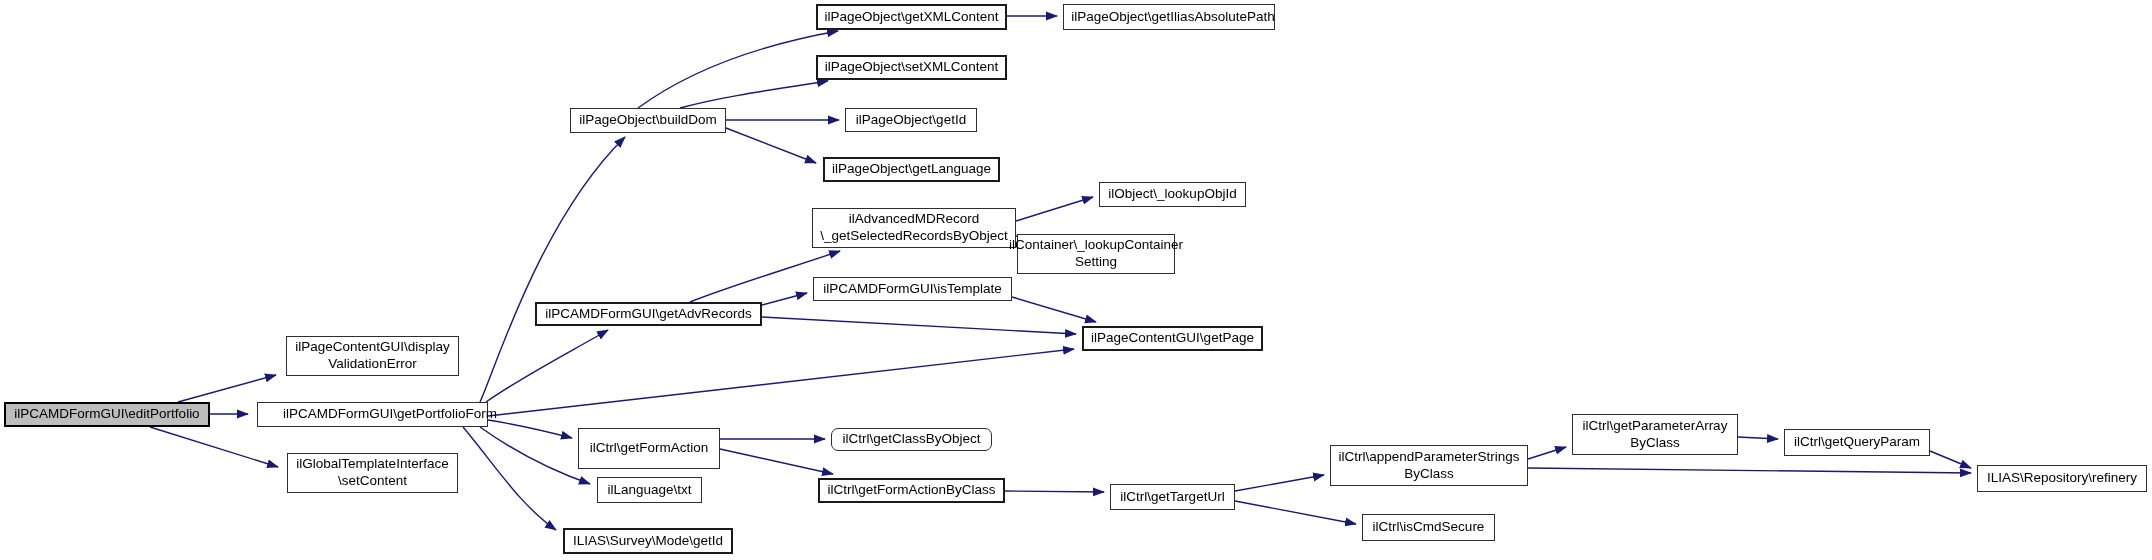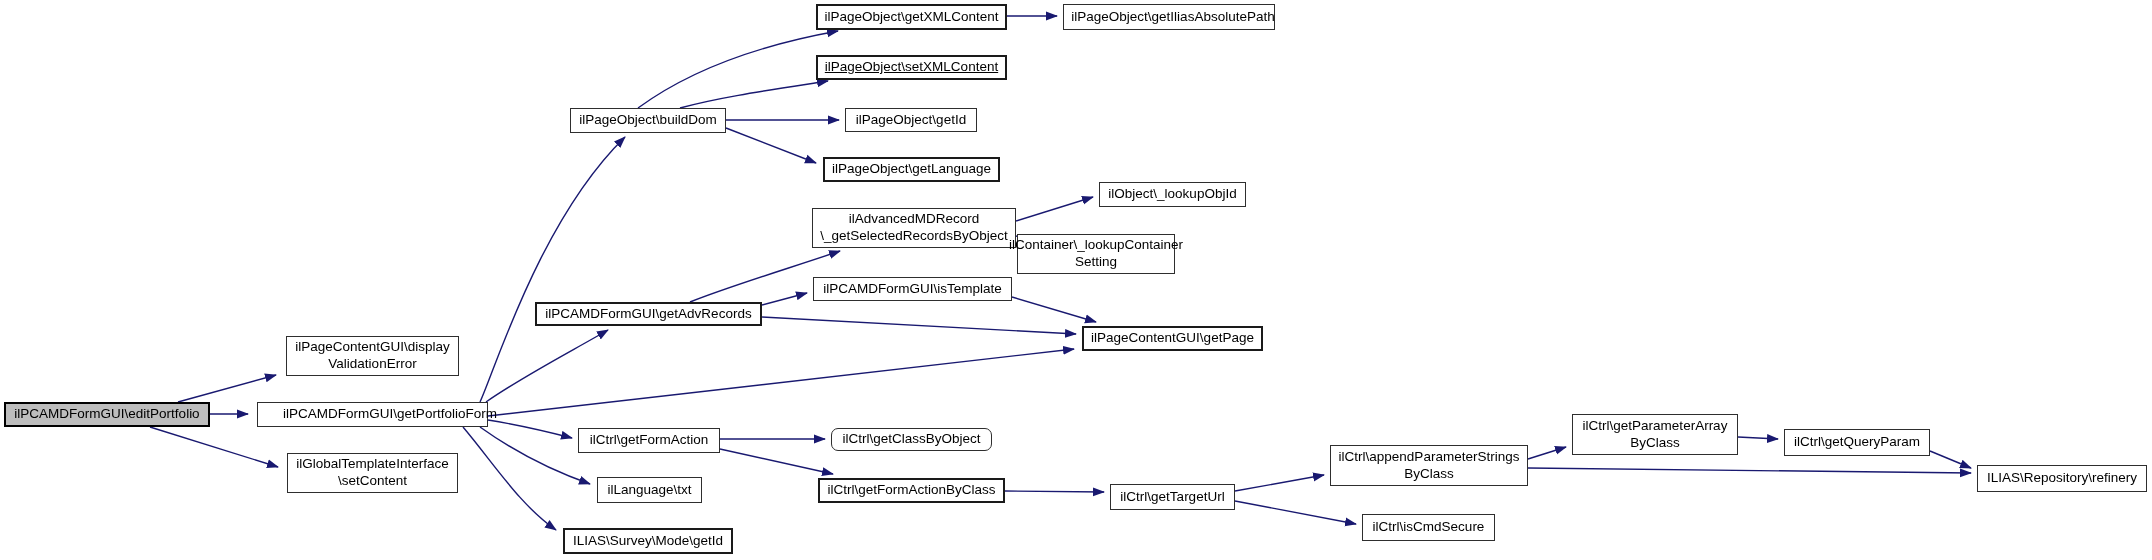--- a/index.html
+++ b/index.html
@@ -94,21 +94,21 @@
     </div>
     <div class="node" style="left: 570px; top: 108px; width: 156px; height: 25px;">
       <span>ilPageObject\buildDom</span>
     </div>
     <div class="node bold" style="left: 816px; top: 4px; width: 191px; height: 26px;">
       <span>ilPageObject\getXMLContent</span>
     </div>
     <div class="node" style="left: 1063px; top: 4px; width: 212px; height: 26px; padding-left: 8px;">
       <span>ilPageObject\getIliasAbsolutePath</span>
     </div>
-    <div class="node bold" style="left: 816px; top: 55px; width: 191px; height: 25px; text-decoration: underline;">
+    <div class="node bold" style="left: 816px; top: 55px; width: 191px; height: 25px;">
       <span>ilPageObject\setXMLContent</span>
     </div>
     <div class="node" style="left: 845px; top: 108px; width: 132px; height: 24px;">
       <span>ilPageObject\getId</span>
     </div>
     <div class="node bold" style="left: 823px; top: 157px; width: 177px; height: 25px;">
       <span>ilPageObject\getLanguage</span>
     </div>
     <div class="node" style="left: 812px; top: 208px; width: 204px; height: 40px;">
       <span>ilAdvancedMDRecord</span>
@@ -123,21 +123,21 @@
     </div>
     <div class="node bold" style="left: 535px; top: 302px; width: 227px; height: 24px;">
       <span>ilPCAMDFormGUI\getAdvRecords</span>
     </div>
     <div class="node" style="left: 813px; top: 277px; width: 199px; height: 24px;">
       <span>ilPCAMDFormGUI\isTemplate</span>
     </div>
     <div class="node bold" style="left: 1082px; top: 326px; width: 181px; height: 25px;">
       <span>ilPageContentGUI\getPage</span>
     </div>
-    <div class="node" style="left: 578px; top: 428px; width: 142px; height: 25px;">
+    <div class="node" style="left: 578px; top: 428px; width: 142px; height: 41px;">
       <span>ilCtrl\getFormAction</span>
     </div>
     <div class="node" style="left: 831px; top: 428px; width: 161px; height: 23px; border-radius: 7px;">
       <span>ilCtrl\getClassByObject</span>
     </div>
     <div class="node" style="left: 597px; top: 477px; width: 105px; height: 26px;">
       <span>ilLanguage\txt</span>
     </div>
     <div class="node bold" style="left: 818px; top: 478px; width: 187px; height: 25px;">
       <span>ilCtrl\getFormActionByClass</span>

